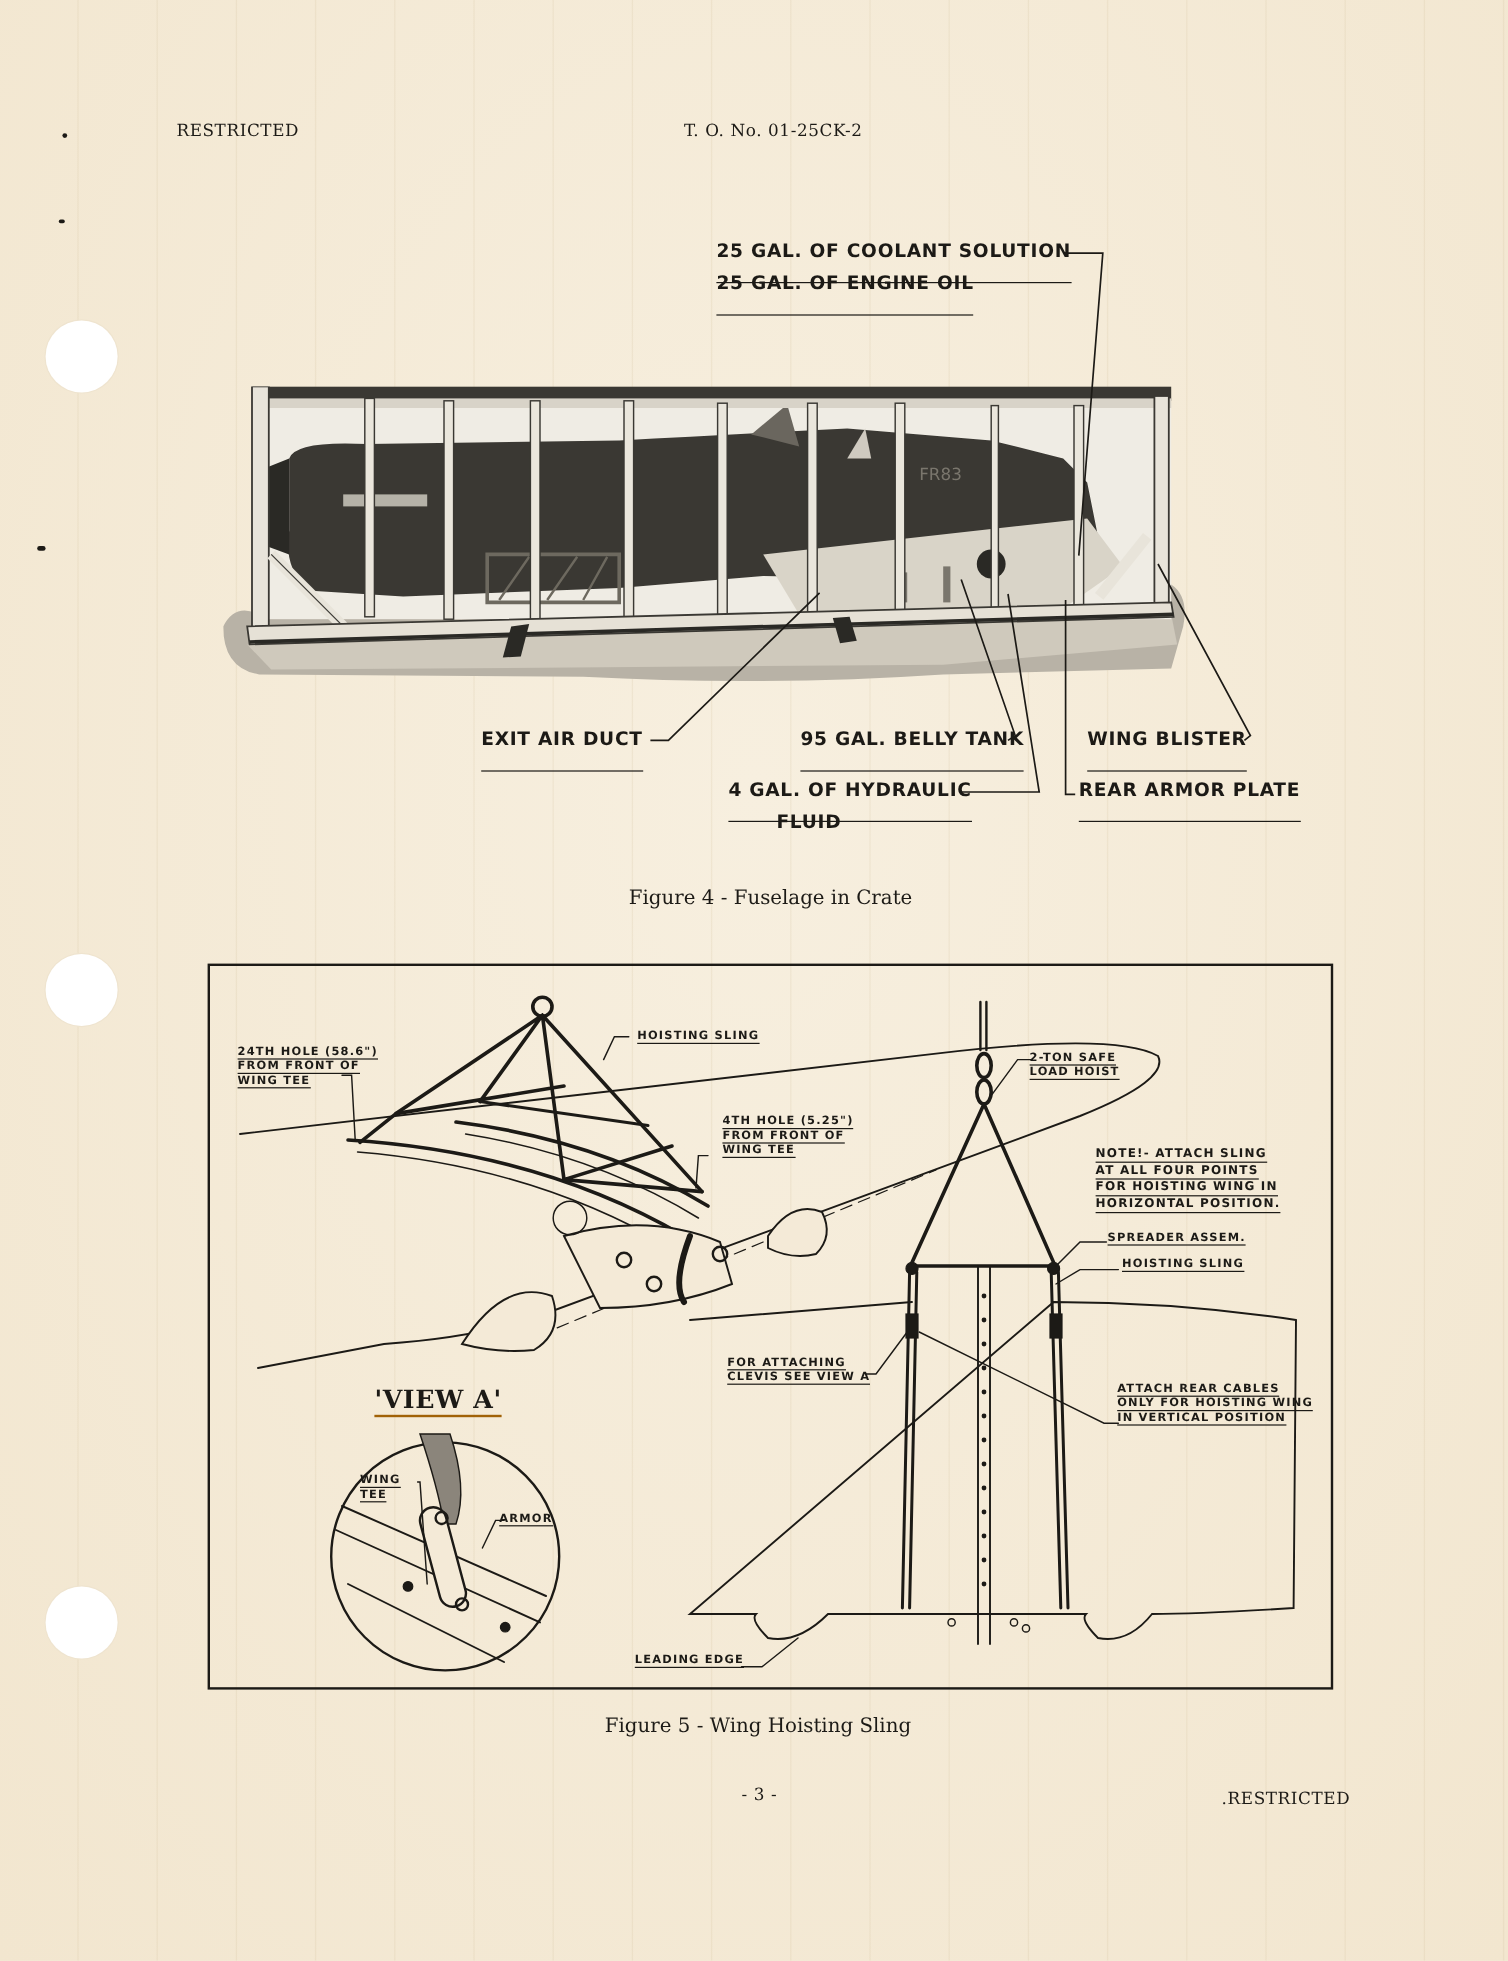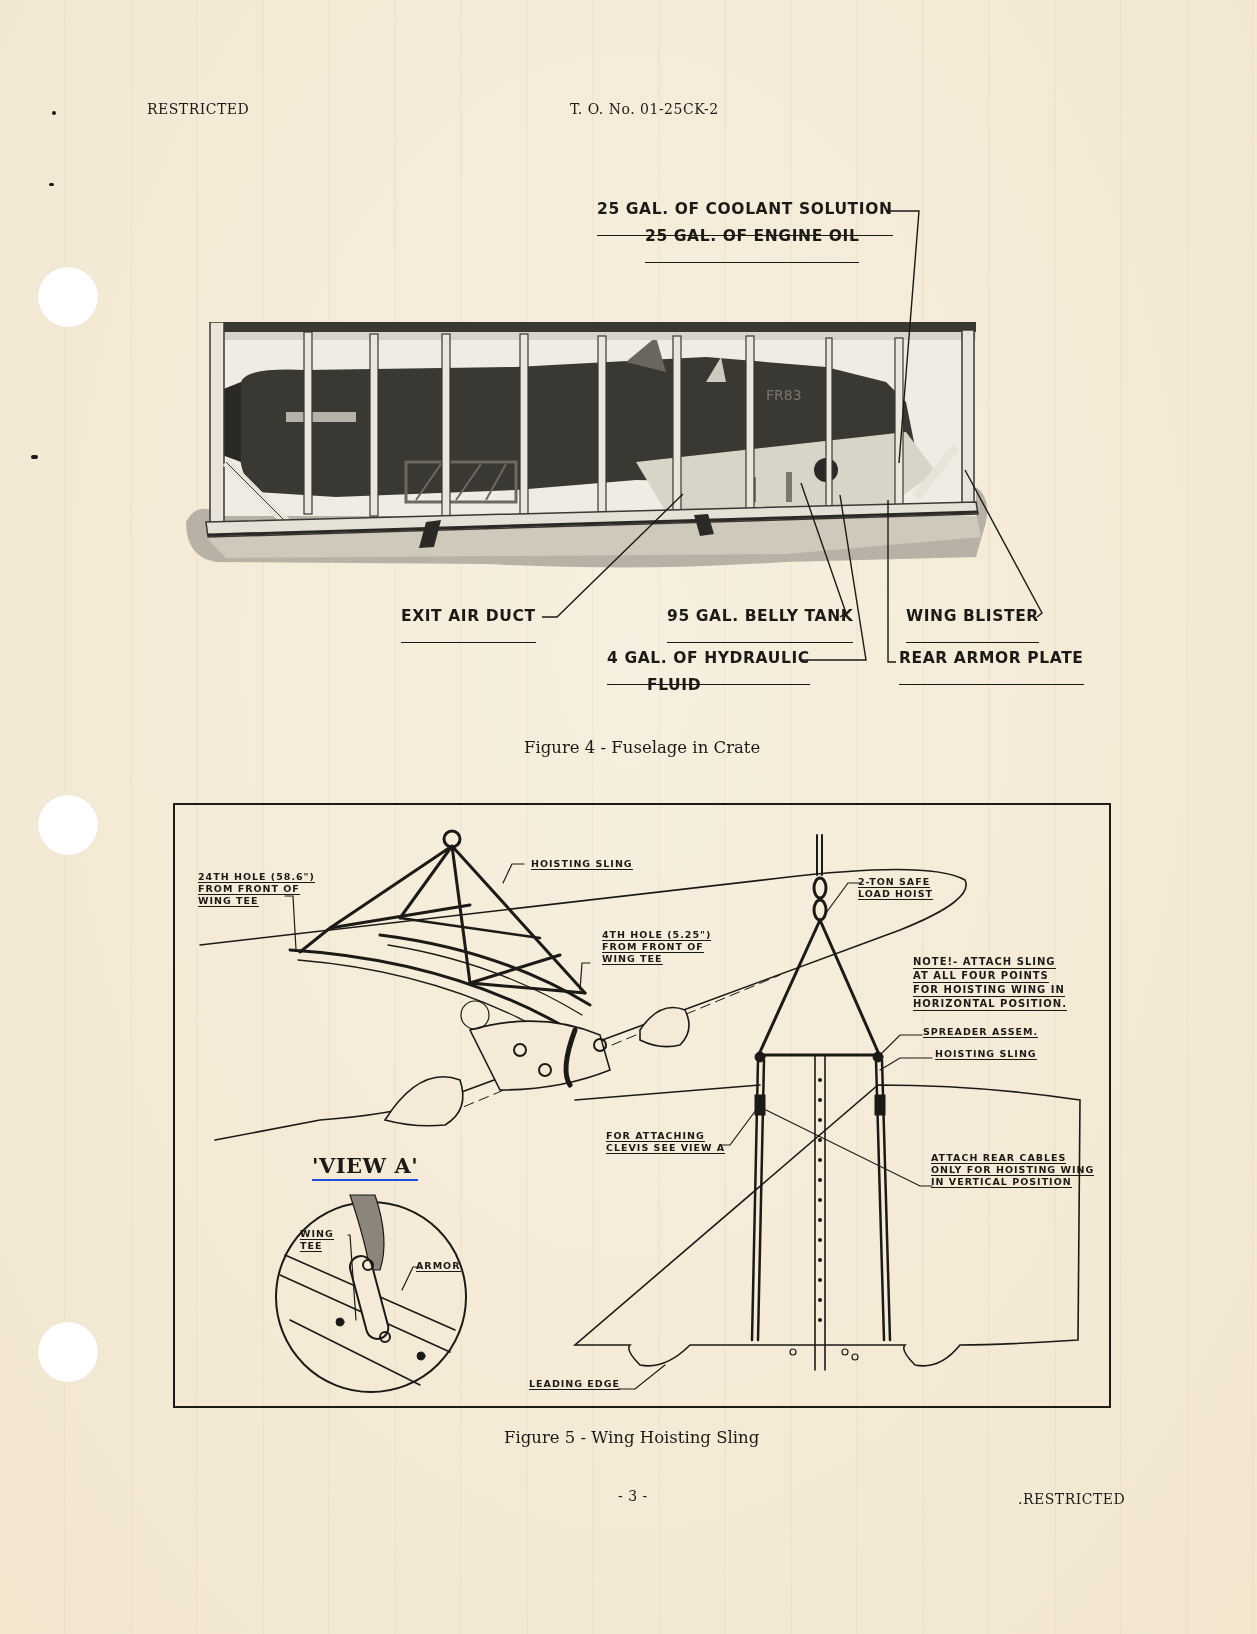--- a/index.html
+++ b/index.html
@@ -49,41 +49,41 @@
   .dlabel {
     position: absolute; font-family: "DejaVu Sans", "Liberation Sans", sans-serif;
     font-weight: bold; font-size: 9.5px; letter-spacing: 1px; line-height: 11px;
     white-space: nowrap;
   }
   .dlabel span { display: block; border-bottom: 1.2px solid #1c1a16; width: max-content; }
   .view-a-title {
     position: absolute; left: 312px; top: 1153px;
     font-family: "DejaVu Serif", "Liberation Serif", serif; font-weight: bold;
     font-size: 21px; letter-spacing: 0.5px;
-    border-bottom: 2px solid #1d4ed8; padding-bottom: 1px;
+    border-bottom: 2px solid #a16207; padding-bottom: 1px;
   }
   svg.overlay { position: absolute; left: 0; top: 0; }
 </style>
 </head>
 <body>
 
 <div class="page-bg"></div>
 
 <div class="punch-hole" style="top:267px;"></div>
 <div class="punch-hole" style="top:795px;"></div>
 <div class="punch-hole" style="top:1322px;"></div>
 <div class="speck" style="left:52px;top:111px;width:4px;height:4px;"></div>
 <div class="speck" style="left:49px;top:183px;width:5px;height:3px;"></div>
 <div class="speck" style="left:31px;top:455px;width:7px;height:4px;"></div>
 
 <div class="hdr hdr-left">RESTRICTED</div>
 <div class="hdr hdr-center">T. O. No. 01-25CK-2</div>
 
 <div class="label" style="left:597px;top:200px;">25 GAL. OF COOLANT SOLUTION</div>
-<div class="label" style="left:597px;top:227px;margin-left:48px;">25 GAL. OF ENGINE OIL</div>
+<div class="label" style="left:597px;top:227px;">25 GAL. OF ENGINE OIL</div>
 
 <svg class="photo" viewBox="0 0 805 250" width="805" height="250">
 
   <path d="M0 200 Q10 180 30 190 L790 165 Q805 175 800 200 L790 235 L600 240 Q450 250 300 242 L30 240 Q0 235 0 200 Z" fill="#b8b2a6"></path>
   <path d="M20 215 L790 190 L795 215 L600 232 L40 236 Z" fill="#cfc9bc"></path>
 
   <rect x="30" y="14" width="760" height="180" fill="#efece4"></rect>
 
   <path d="M55 60 Q60 45 120 48 L330 45 Q420 40 520 35 L640 45 L700 60 L720 80 L730 130 L700 150 L560 160 L450 158 L330 168 L150 175 L70 170 Q50 150 55 120 Z" fill="#3a3833"></path>
   <path d="M55 60 L30 70 L28 130 L55 140 Z" fill="#2a2925"></path>

